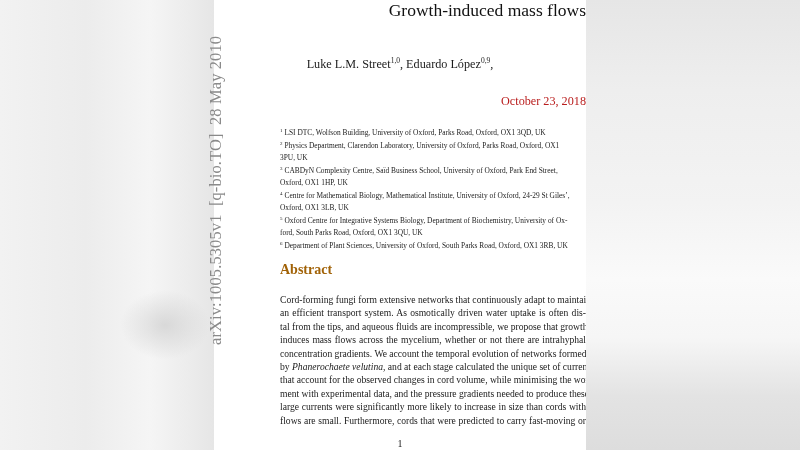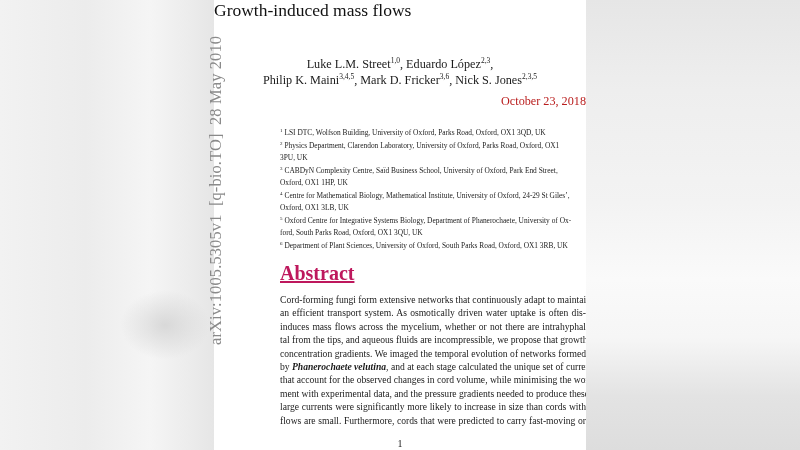--- a/index.html
+++ b/index.html
@@ -49,21 +49,21 @@
       transform: rotate(-90deg);
       font-size: 16.5px;
       color: #8a8a8a;
       white-space: pre;
       letter-spacing: 0.1px;
     }
     .title {
       position: absolute;
       left: 214px; width: 372px;
       top: 0px;
-      text-align: left;
+      text-align: right;
       font-size: 17.5px;
       line-height: 21px;
       color: #111;
     }
     .authors {
       position: absolute;
       left: 214px; width: 372px;
       top: 56px;
       text-align: center;
       font-size: 12.2px;
@@ -98,43 +98,42 @@
     .affiliations sup {
       font-size: 5px;
       vertical-align: 3px;
       line-height: 0;
       margin-right: 2px;
     }
     .abstract-heading {
       position: absolute;
       left: 280px;
       top: 262px;
-      font-size: 20px;
+      font-size: 14px;
       font-weight: bold;
-      color: #be185d;
-      text-decoration: underline;
+      color: #a16207;
     }
     .abstract-body {
       position: absolute;
       left: 280px;
       top: 293px;
       width: 306px;
       font-size: 9.6px;
       line-height: 13.4px;
       color: #1a1a1a;
       text-align: justify;
     }
     .abstract-body .line {
       display: block;
       text-align: justify;
       text-align-last: justify;
       white-space: nowrap;
       overflow: hidden;
     }
-    .abstract-body em { font-style: italic; font-weight: bold; }
+    .abstract-body em { font-style: italic; }
     .page-number {
       position: absolute;
       left: 214px; width: 372px;
       top: 438px;
       text-align: center;
       font-size: 10px;
       color: #222;
     }
   </style>
 </head>
@@ -144,47 +143,46 @@
 <div class="bg-right"></div>
 <div class="page"></div>
 
 <div class="arxiv-stamp">arXiv:1005.5305v1  [q-bio.TO]  28 May 2010</div>
 
 <div class="title">
   <div>Growth-induced mass flows</div>
 </div>
 
 <div class="authors">
-  <div id="authors-line-1"><span>Luke L.M. Street</span><sup>1,0</sup><span>, </span><span>Eduardo López</span><sup>2,3</sup><span>,</span></div>
-  <div id="authors-line-2"><span>Philip K. Maini</span><sup>3,4,5</sup><span>, </span><span>Mark D. Fricker</span><sup>3,6</sup><span>, </span><span>Nick S. Jones</span><sup>2,3,5</sup><span></span></div>
+  <div id="authors-line-1"><span>Luke L.M. Street</span><sup>1,0</sup><span>, </span><span>Eduardo López</span><sup>0,9</sup><span>,</span></div>
 </div>
 
 <div class="date">October 23, 2018</div>
 
 <div class="affiliations" id="affiliations">
     <span class="aff"><sup>1</sup><span>LSI DTC, Wolfson Building, University of Oxford, Parks Road, Oxford, OX1 3QD, UK</span></span>
     <span class="aff"><sup>2</sup><span>Physics Department, Clarendon Laboratory, University of Oxford, Parks Road, Oxford, OX1</span></span>
     <span class="aff"><span>3PU, UK</span></span>
     <span class="aff"><sup>3</sup><span>CABDyN Complexity Centre, Saïd Business School, University of Oxford, Park End Street,</span></span>
     <span class="aff"><span>Oxford, OX1 1HP, UK</span></span>
     <span class="aff"><sup>4</sup><span>Centre for Mathematical Biology, Mathematical Institute, University of Oxford, 24-29 St Giles’,</span></span>
     <span class="aff"><span>Oxford, OX1 3LB, UK</span></span>
-    <span class="aff"><sup>5</sup><span>Oxford Centre for Integrative Systems Biology, Department of Phanerochaete, University of Ox-</span></span>
+    <span class="aff"><sup>5</sup><span>Oxford Centre for Integrative Systems Biology, Department of Biochemistry, University of Ox-</span></span>
     <span class="aff"><span>ford, South Parks Road, Oxford, OX1 3QU, UK</span></span>
     <span class="aff"><sup>6</sup><span>Department of Plant Sciences, University of Oxford, South Parks Road, Oxford, OX1 3RB, UK</span></span>
   </div>
 
 <div class="abstract-heading">Abstract</div>
 
 <div class="abstract-body" id="abstract-body">
     <span class="line">Cord-forming fungi form extensive networks that continuously adapt to maintain</span>
     <span class="line">an efficient transport system.  As osmotically driven water uptake is often dis-</span>
+    <span class="line">tal from the tips, and aqueous fluids are incompressible, we propose that growth</span>
     <span class="line">induces mass flows across the mycelium, whether or not there are intrahyphal</span>
-    <span class="line">tal from the tips, and aqueous fluids are incompressible, we propose that growth</span>
-    <span class="line">concentration gradients.  We imaged the temporal evolution of networks formed</span>
+    <span class="line">concentration gradients.  We account the temporal evolution of networks formed</span>
     <span class="line">by <em>Phanerochaete velutina</em>, and at each stage calculated the unique set of currents</span>
     <span class="line">that account for the observed changes in cord volume, while minimising the work</span>
     <span class="line">ment with experimental data, and the pressure gradients needed to produce these</span>
     <span class="line">large currents were significantly more likely to increase in size than cords with</span>
     <span class="line">flows are small.  Furthermore, cords that were predicted to carry fast-moving or</span>
   </div>
 
 <div class="page-number">1</div>
 
 </body></html>

